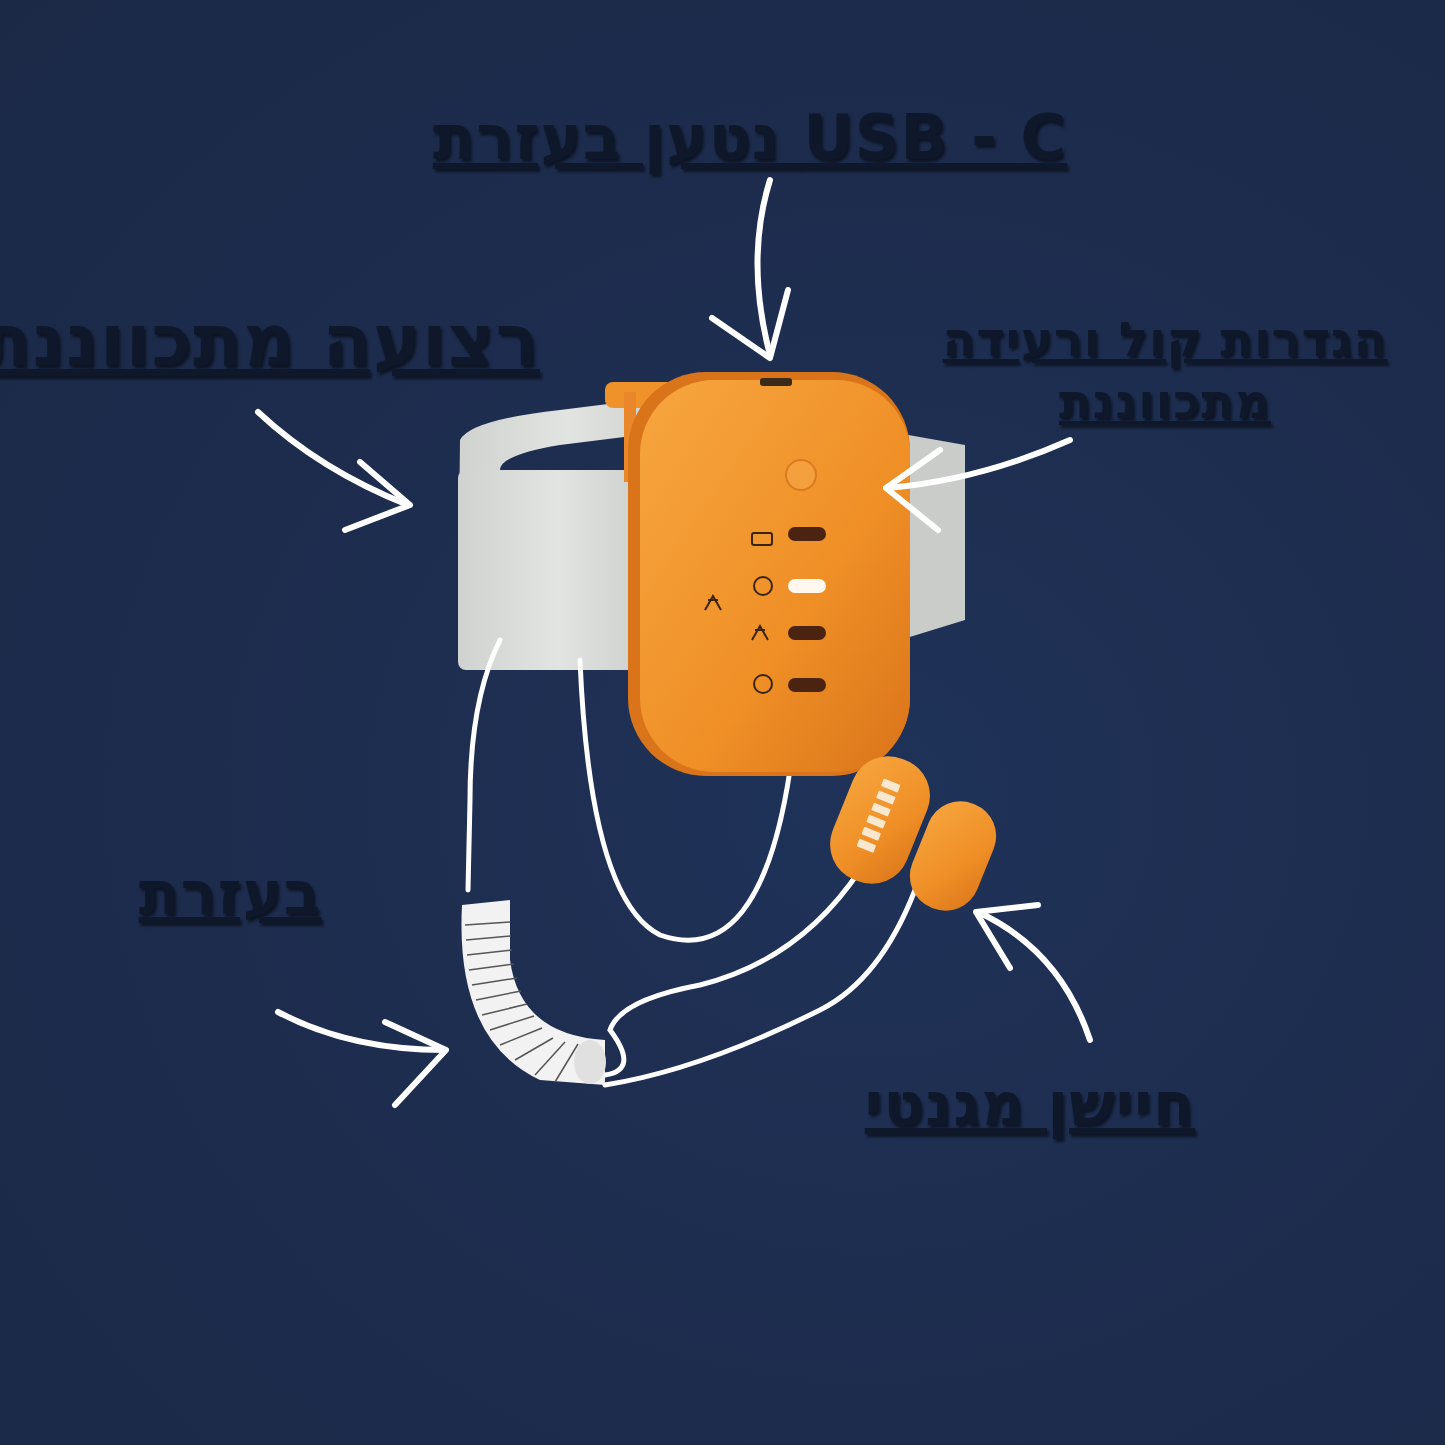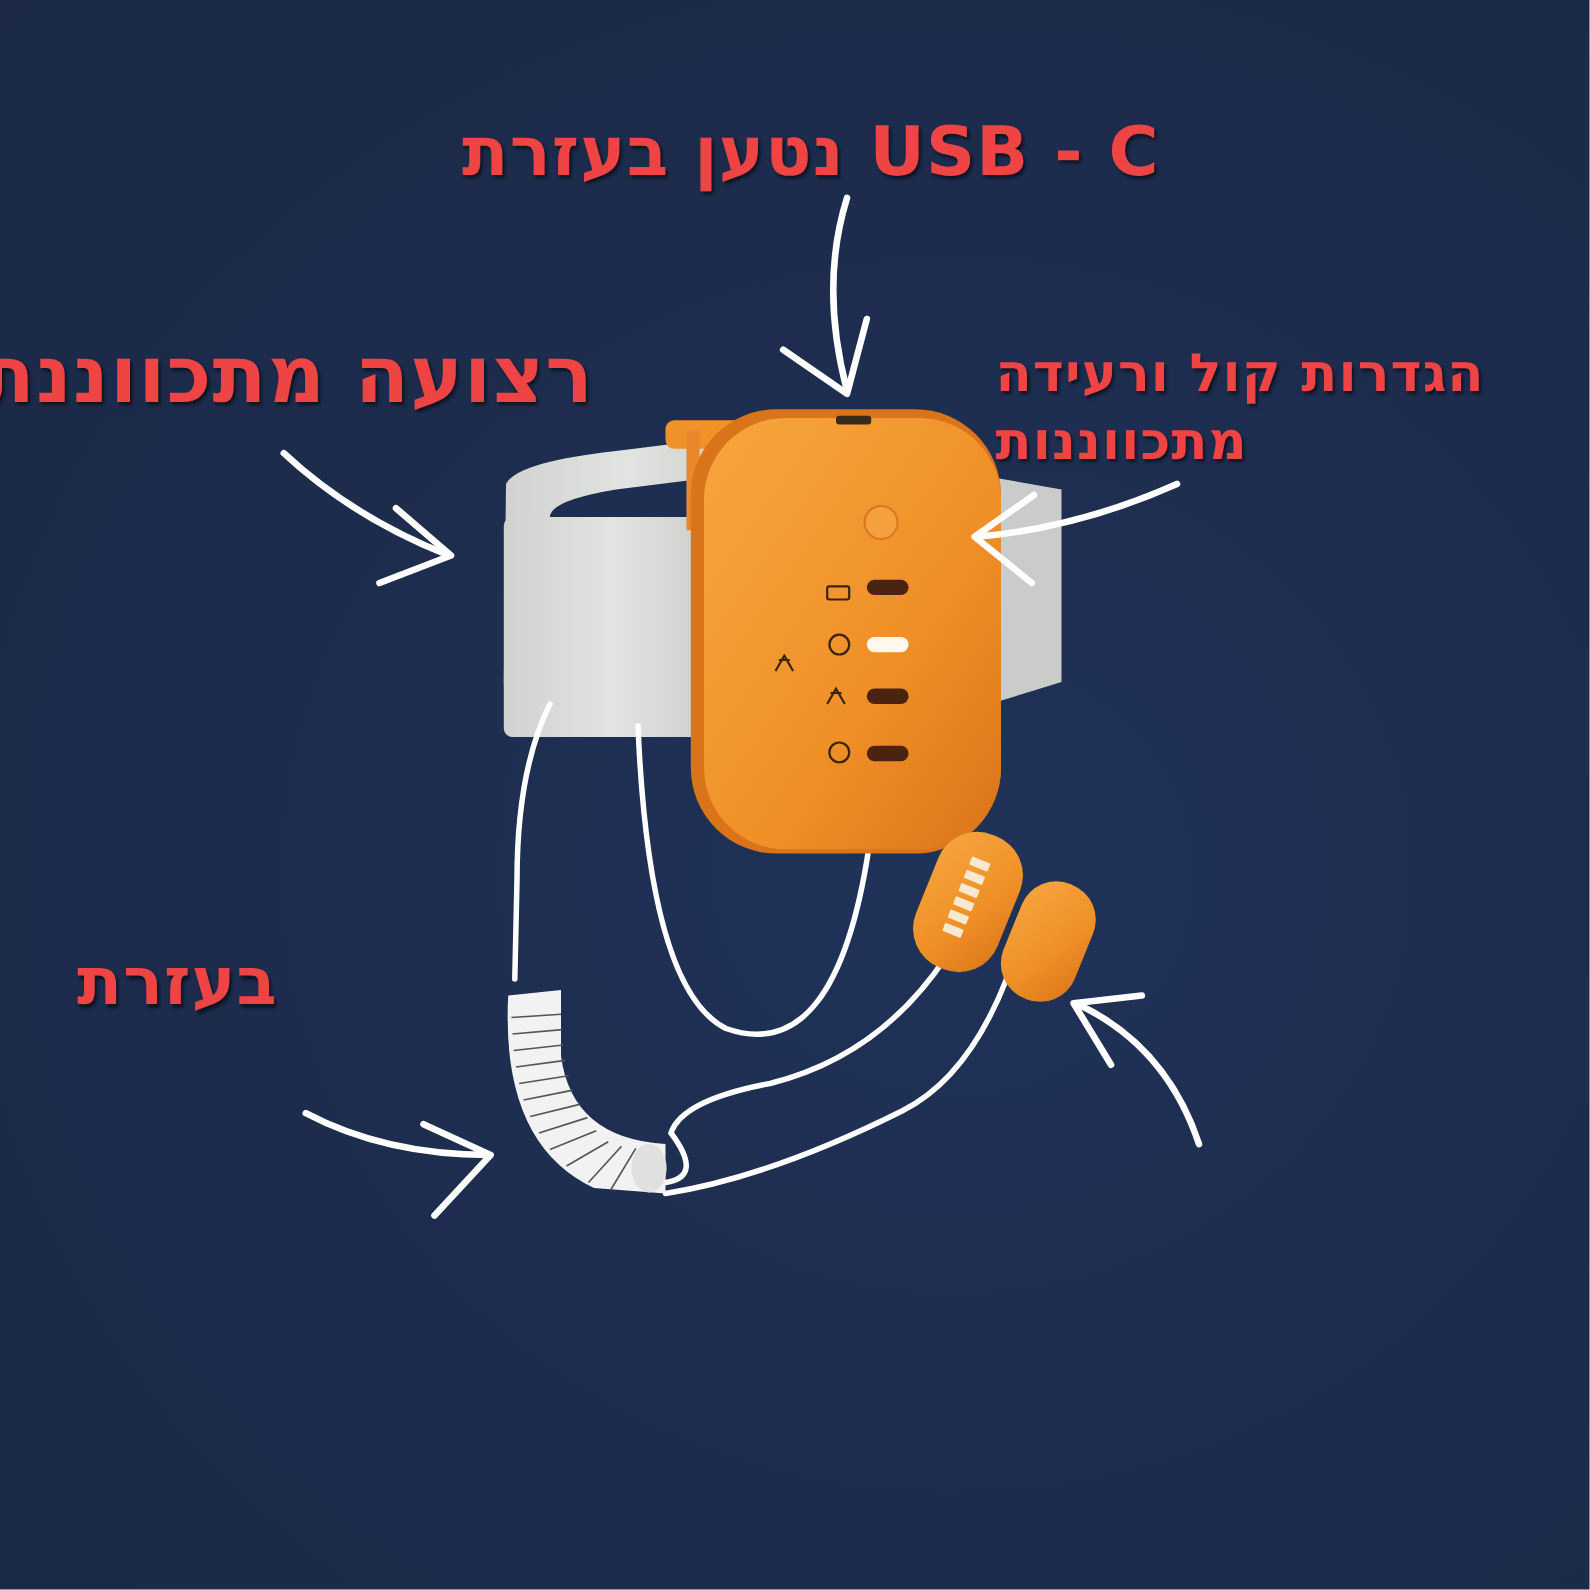--- a/index.html
+++ b/index.html
@@ -3,24 +3,25 @@
 <meta charset="utf-8">
 <style>
   html, body { margin:0; padding:0; }
   body {
     width:1445px; height:1445px; overflow:hidden;
     background: radial-gradient(ellipse at 60% 55%, #1f3258 0%, #1d2c4d 55%, #1b2947 100%);
     position:relative;
     font-family:"DejaVu Sans", "Liberation Sans", sans-serif;
   }
   .label {
-    position:absolute; color:#ef4444; font-weight:bold;
-    direction:rtl; text-align:left; white-space:nowrap;
+    position:absolute; color:#0f172a; font-weight:bold;
+    direction:rtl; text-align:center; white-space:nowrap;
     text-shadow: 2px 3px 3px rgba(0,0,0,0.55);
     letter-spacing:1px;
+    text-decoration:underline;
   }
   .label .line { display:block; }
   #lbl-usb { left:420px; top:98px; width:660px; font-size:62px; line-height:80px; }
   #lbl-strap { left:10px; top:300px; width:530px; font-size:72px; line-height:80px; }
   #lbl-settings { left:905px; top:308px; width:520px; font-size:48px; line-height:62px; }
   #lbl-cord { left:70px; top:856px; width:320px; font-size:60px; line-height:74px; }
   #lbl-sensor { left:820px; top:1066px; width:420px; font-size:60px; line-height:76px; }
   svg.art { position:absolute; left:0; top:0; }
 </style>
 </head>
@@ -122,21 +123,22 @@
 <div class="label" id="lbl-usb">
   <span class="line">USB - C נטען בעזרת</span>
 </div>
 
 <div class="label" id="lbl-strap">
   <span class="line">רצועה מתכווננת</span>
 </div>
 
 <div class="label" id="lbl-settings">
   <span class="line">הגדרות קול ורעידה</span>
-  <span class="line">מתכווננות</span>
+  <span class="line">מתכווננת</span>
 </div>
 
 <div class="label" id="lbl-cord">
   <span class="line">בעזרת</span>
 </div>
 
 <div class="label" id="lbl-sensor">
+  <span class="line">חיישן מגנטי</span>
 </div>
 
 </body></html>

